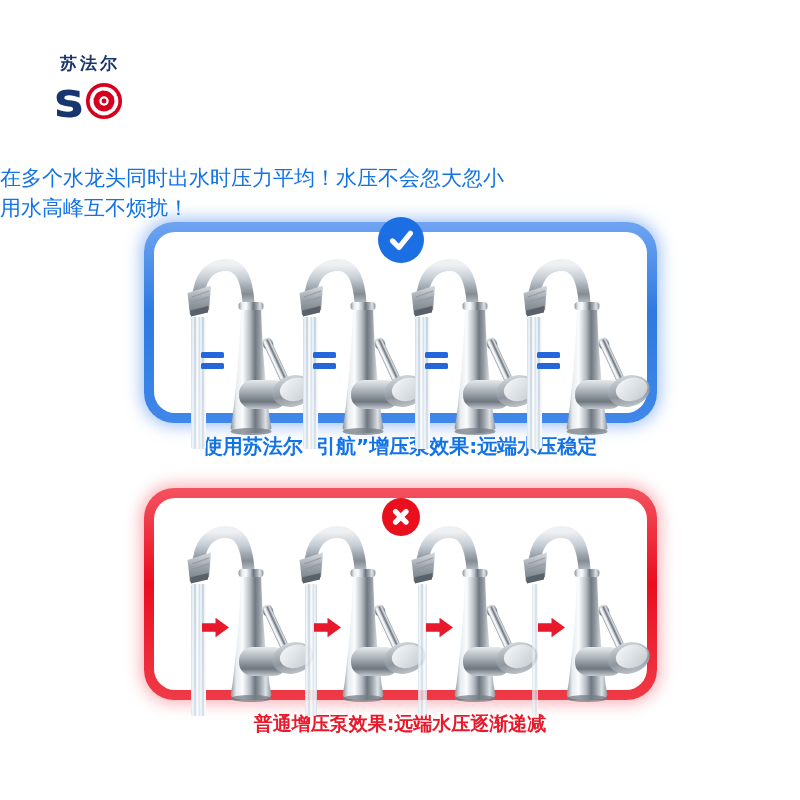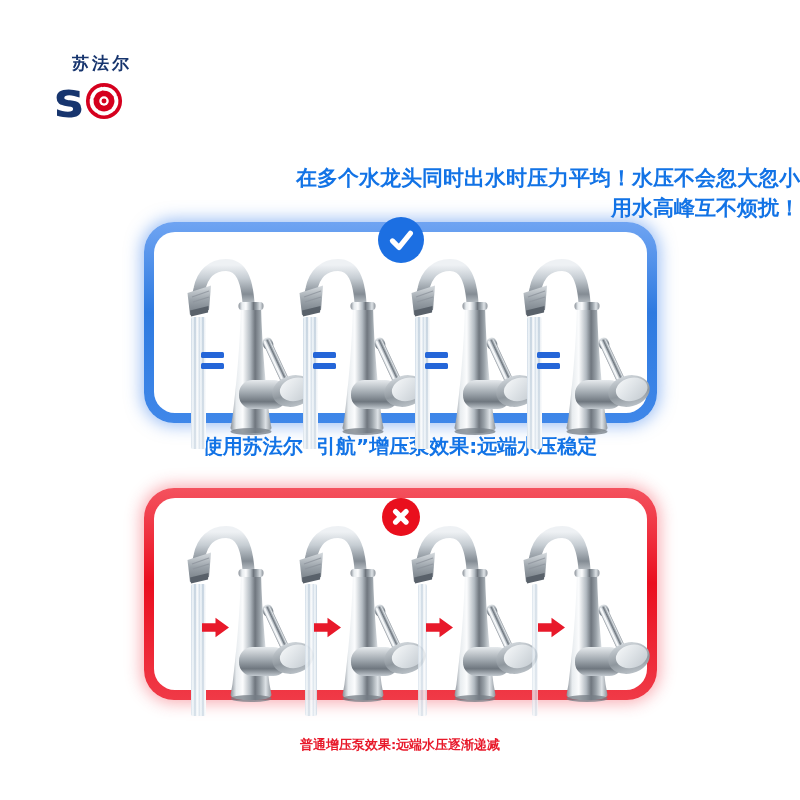--- a/index.html
+++ b/index.html
@@ -5,28 +5,28 @@
   html,body{margin:0;padding:0;}
   body{
     width:800px;height:800px;background:#ffffff;overflow:hidden;
     font-family:"DejaVu Sans","Liberation Sans",sans-serif;
     -webkit-font-smoothing:antialiased;
   }
   .canvas{position:relative;width:800px;height:800px;background:#fff;}
 
   
   .logo{position:absolute;left:54px;top:52px;}
-  .logo-cn{color:var(--navy);font-size:17px;font-weight:bold;letter-spacing:3px;margin-left:18px;}
+  .logo-cn{color:var(--navy);font-size:17px;font-weight:bold;letter-spacing:3px;margin-left:6px;}
   .logo-latin{display:flex;align-items:flex-end;color:var(--navy);font-weight:bold;
               font-size:50px;line-height:0.78;margin-top:6px;letter-spacing:-1px;}
   .logo-latin .pinwheel{width:38px;height:38px;margin:0 1px 0 2px;display:block;}
 
   
-  .headline{position:absolute;top:163px;left:0;width:800px;text-align:right;
-            color:var(--accent-blue);font-weight:bold;font-size:21px;line-height:30px;}
+  .headline{position:absolute;top:163px;left:0;width:800px;text-align:left;
+            color:var(--accent-blue);font-weight:normal;font-size:21px;line-height:30px;}
 
   
   .panel{position:absolute;left:144px;width:513px;border-radius:30px;}
   .panel.good{top:222px;height:201px;
     background:linear-gradient(180deg,#6fa4f2 0%,#2e7ae0 45%,#3f87e9 100%);
     box-shadow:0 0 16px 3px rgba(64,132,236,.5);}
   .panel.bad{top:488px;height:212px;
     background:linear-gradient(180deg,#f4525e 0%,#ea0e1f 45%,#f03a47 100%);
     box-shadow:0 0 16px 3px rgba(238,40,55,.38);}
   .panel-inner{position:absolute;inset:10px;background:#fff;border-radius:21px;}
@@ -49,21 +49,21 @@
       repeating-linear-gradient(90deg,#c9d6e3 0px,#f3f8fb 2px,#b6c7d7 4px,#ffffff 6px,#dbe5ee 8px);}
 
   .sym-equal{position:absolute;left:19px;top:92px;width:23px;z-index:4;}
   .sym-equal .bar{display:block;height:6px;border-radius:1.5px;background:var(--equal-blue);}
   .sym-equal .bar + .bar{margin-top:5px;}
   .sym-arrow{position:absolute;left:20px;top:90px;width:27px;height:21px;z-index:4;
              color:var(--alert-red);}
 
   .caption{position:absolute;left:0;width:800px;text-align:center;font-weight:bold;}
   .caption.good{top:433px;font-size:20px;color:var(--accent-blue);}
-  .caption.bad{top:711px;font-size:13px;color:var(--alert-red);margin-top:25px;}
+  .caption.bad{top:711px;font-size:19px;color:var(--alert-red);}
 </style>
 </head>
 <body>
 
 <svg width="0" height="0" style="position:absolute" aria-hidden="true">
   <defs>
     <linearGradient id="gArch" x1="0" y1="0" x2="0" y2="1">
       <stop offset="0" stop-color="#eef1f4"></stop>
         <stop offset=".25" stop-color="#c6cdd3"></stop>
       <stop offset=".55" stop-color="#848c94"></stop>

